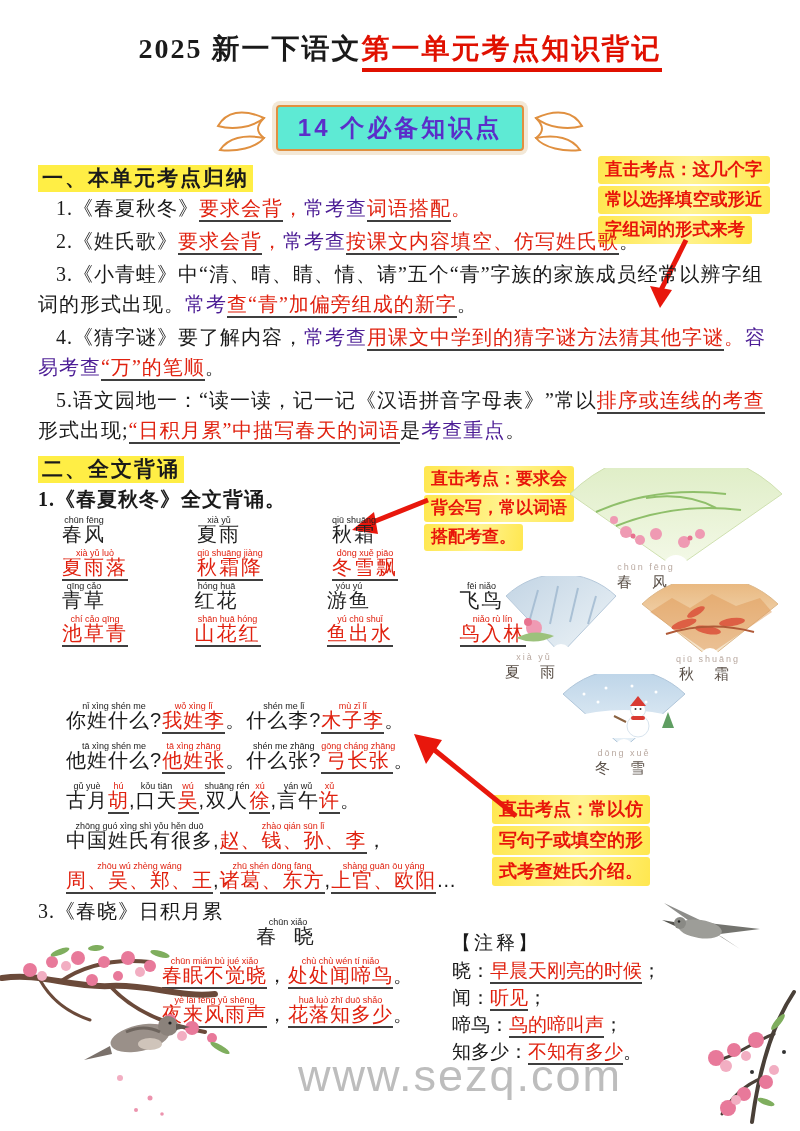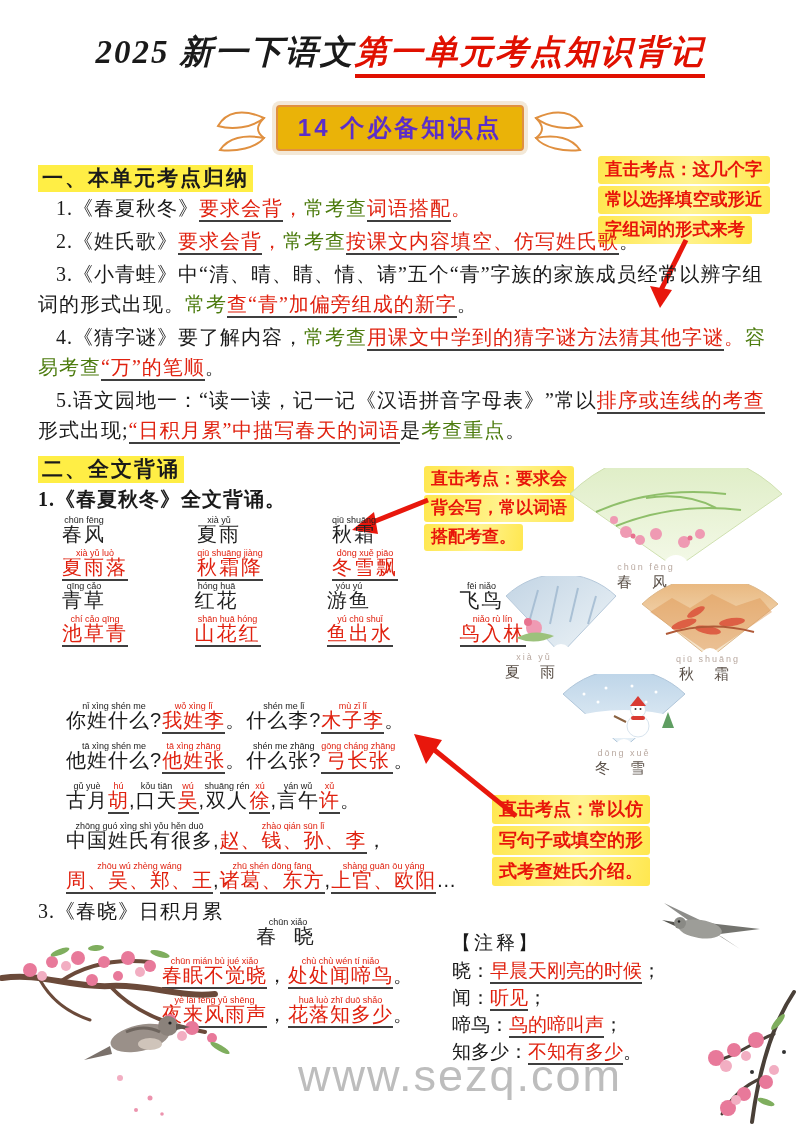--- a/index.html
+++ b/index.html
@@ -1,30 +1,30 @@
 <!DOCTYPE html>
 <html><head>
 <meta charset="utf-8">
 <style>
   html,body{margin:0;padding:0;background:#fff;}
   .page{position:relative;width:800px;height:1131px;background:#fff;overflow:hidden;
         font-family:"Liberation Serif",serif;color:#1a1a1a;}
   .k{color:#1a1a1a}
   .r{color:#e0210f}
-  .p{color:#4d7c0f}
+  .p{color:#4c1d95}
   .u{border-bottom:2px solid #3f3f3f;padding-bottom:1px;}
   ruby{ruby-align:center;}
   rt{font-size:9px;letter-spacing:0;font-family:"Liberation Sans",sans-serif;}
   
   .title{position:absolute;top:30px;left:0;width:100%;text-align:center;
-         font-size:33px;font-weight:bold;letter-spacing:2px;white-space:nowrap;font-style:italic;}
+         font-size:28px;font-weight:bold;letter-spacing:2px;white-space:nowrap;}
   .title .red-part{color:#e01000;border-bottom:4px solid #e01000;padding-bottom:4px;}
   
   .badge-wrap{position:absolute;top:100px;left:0;width:100%;display:flex;justify-content:center;align-items:center;gap:6px;}
-  .badge-box{border:2px solid #e09040;background:#eab308;border-radius:4px;
+  .badge-box{border:2px solid #e09040;background:#5eead4;border-radius:4px;
              padding:5px 20px;font-size:24px;font-weight:bold;color:#5b2ec9;
              font-family:"Liberation Sans",sans-serif;letter-spacing:3px;
              box-shadow:0 0 0 4px #f3e8d7;}
   
   .sec-heading{position:absolute;font-size:21px;font-weight:bold;letter-spacing:2px;}
   .sec-heading .yellow-tag{background:#ffee45;padding:1px 4px 2px;}
   
   .outline{position:absolute;top:193px;left:38px;width:740px;font-size:20px;line-height:30px;letter-spacing:1px;}
   .outline p{margin:0 0 3px 0;text-indent:18px;}
   

